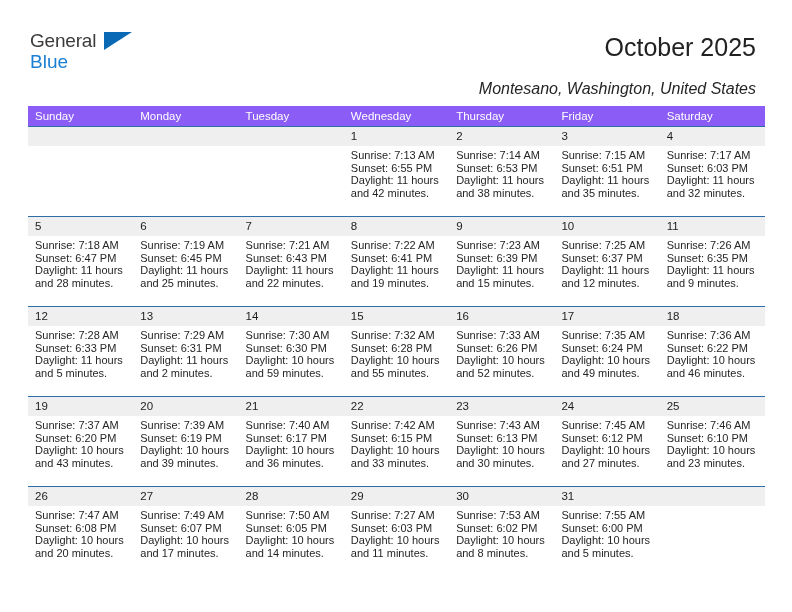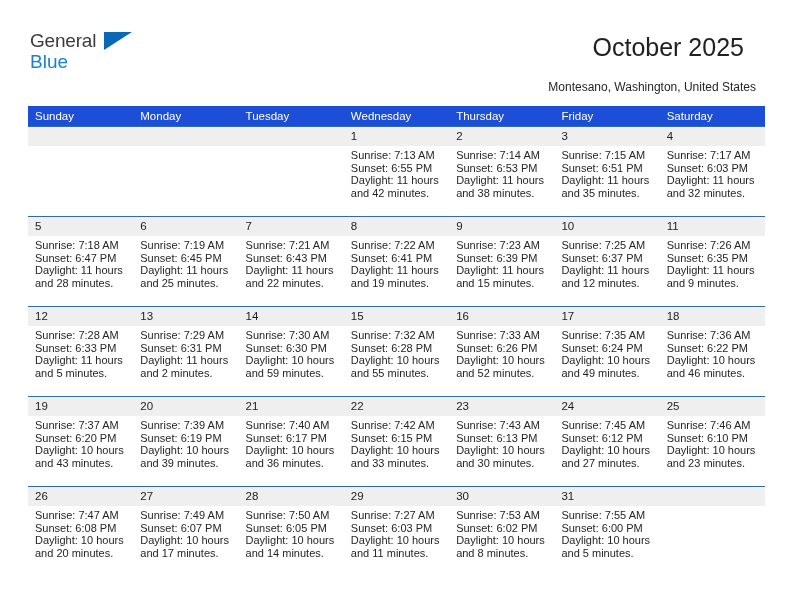--- a/index.html
+++ b/index.html
@@ -46,46 +46,47 @@
     border-bottom: 18px solid transparent;
   }
   .logo-blue {
     font-size: 19px;
     color: #1b7fd4;
     line-height: 21px;
     font-family: "Liberation Sans", sans-serif;
   }
   .title {
     position: absolute;
-    right: 48px;
+    right: 36px;
     top: 33px;
     font-size: 25px;
     color: #212121;
     font-weight: normal;
     letter-spacing: 0px;
   }
   .subtitle {
     position: absolute;
     right: 36px;
     top: 80px;
-    font-size: 12px;
+    font-size: 16px;
     color: #252525;
+    font-style: italic;
   }
 
   
   .cal {
     position: absolute;
     left: 28px;
     top: 106px;
     width: 737px;
     border-collapse: collapse;
     table-layout: fixed;
   }
   .cal th {
-    background: #1d4ed8;
+    background: #8b5cf6;
     color: #ffffff;
     font-size: 11.5px;
     font-weight: normal;
     text-align: left;
     padding: 4px 0 4px 7px;
     height: 19px;
     border: none;
   }
   .cal td {
     vertical-align: top;

